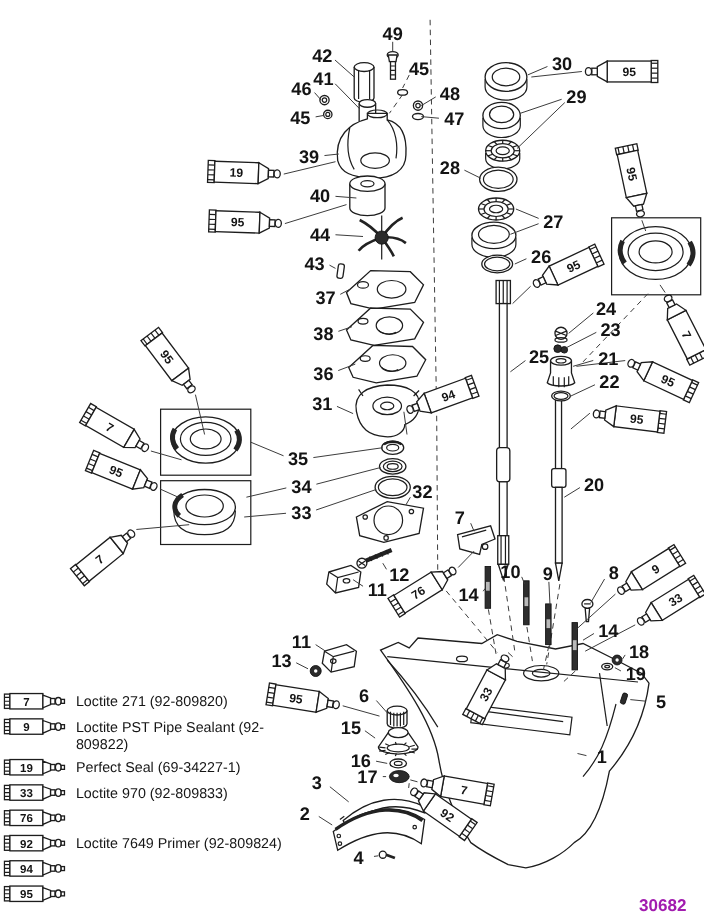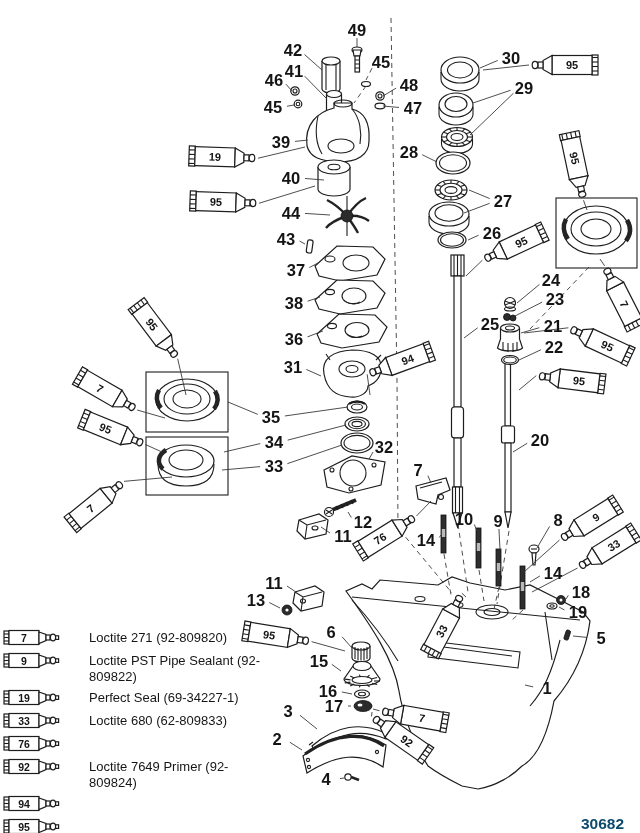--- a/index.html
+++ b/index.html
@@ -19,22 +19,22 @@
   .studgap{fill:#b9b9b9;stroke:none;}
   .ldr{stroke:#3a3a3a;stroke-width:.9;fill:none;}
   .dash{stroke-dasharray:5 4;}
   .callout{font:700 16.5px "Liberation Sans",sans-serif;fill:#141414;text-anchor:middle;}
   .tubetext{font:700 11px "Liberation Sans",sans-serif;fill:#141414;text-anchor:middle;}
   .legend{position:absolute;left:3px;top:629px;width:258px;}
   .lrow{display:flex;align-items:flex-start;margin-bottom:5px;}
   .licon{position:static;flex:0 0 auto;margin-right:9px;}
   .licon .lt{font:700 10.5px "Liberation Sans",sans-serif;fill:#141414;text-anchor:middle;}
   .ltext{font-size:13px;color:#161616;line-height:15.5px;padding-top:1px;}
-  .ltext span{display:block;margin-left:20px;}
-  .drawno{position:absolute;left:581px;top:815px;font:700 15.5px "Liberation Sans",sans-serif;color:#0c4a6e;}
+  .ltext span{display:block;}
+  .drawno{position:absolute;left:581px;top:815px;font:700 15.5px "Liberation Sans",sans-serif;color:#a21caf;}
 </style>
 </head>
 <body>
 
 <div class="stage">
 
 <svg id="diagram" width="640" height="833" viewBox="0 0 640 833">
 
   <g>
     <rect class="ln2" x="146" y="372" width="82" height="60"></rect>
@@ -817,21 +817,21 @@
           <line x1="1" y1="8.5" x2="6" y2="8.5" class="ln2"></line>
           <line x1="1" y1="12" x2="6" y2="12" class="ln2"></line>
           <rect x="6" y="1.5" width="30" height="14" class="ln"></rect>
           <path d="M36,3 L43,5.5 L43,11.5 L36,14.5 Z" class="ln"></path>
           <rect x="43" y="6" width="4" height="5" class="ln"></rect>
           <ellipse cx="50" cy="8.5" rx="2.6" ry="3.4" class="ln"></ellipse>
           <rect x="52.6" y="6.8" width="3" height="3.6" class="ln"></rect>
           <text x="21" y="12.5" class="lt">33</text>
         </svg>
         <div class="ltext">
-          <span>Loctite 680 (62-809833)</span>
+          <span>Loctite 970 (92-809833)</span>
         </div>
       </div>
       <div class="lrow">
         <svg class="licon" width="57" height="18" viewBox="0 0 57 18">
           <rect x="1" y="2" width="5" height="13" class="ln"></rect>
           <line x1="1" y1="5" x2="6" y2="5" class="ln2"></line>
           <line x1="1" y1="8.5" x2="6" y2="8.5" class="ln2"></line>
           <line x1="1" y1="12" x2="6" y2="12" class="ln2"></line>
           <rect x="6" y="1.5" width="30" height="14" class="ln"></rect>
           <path d="M36,3 L43,5.5 L43,11.5 L36,14.5 Z" class="ln"></path>

